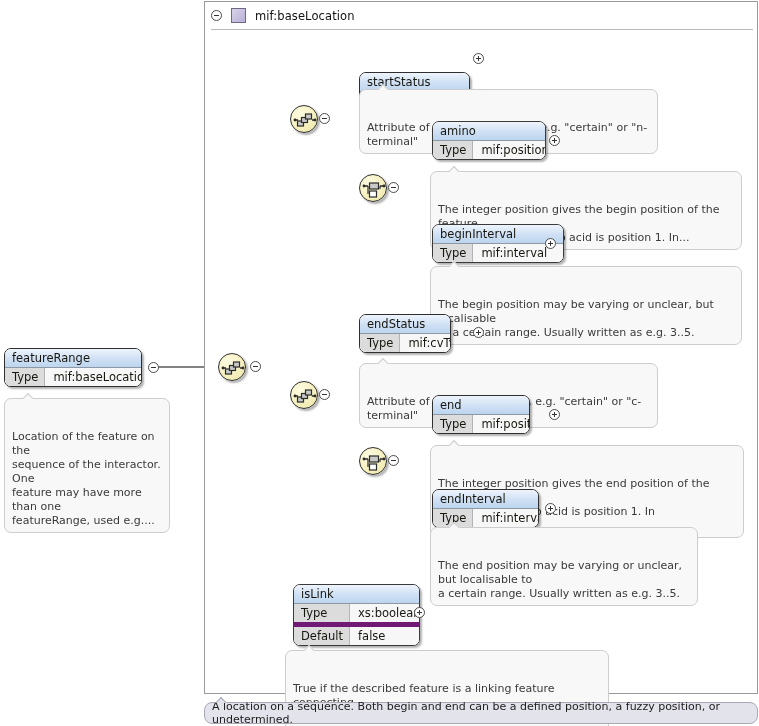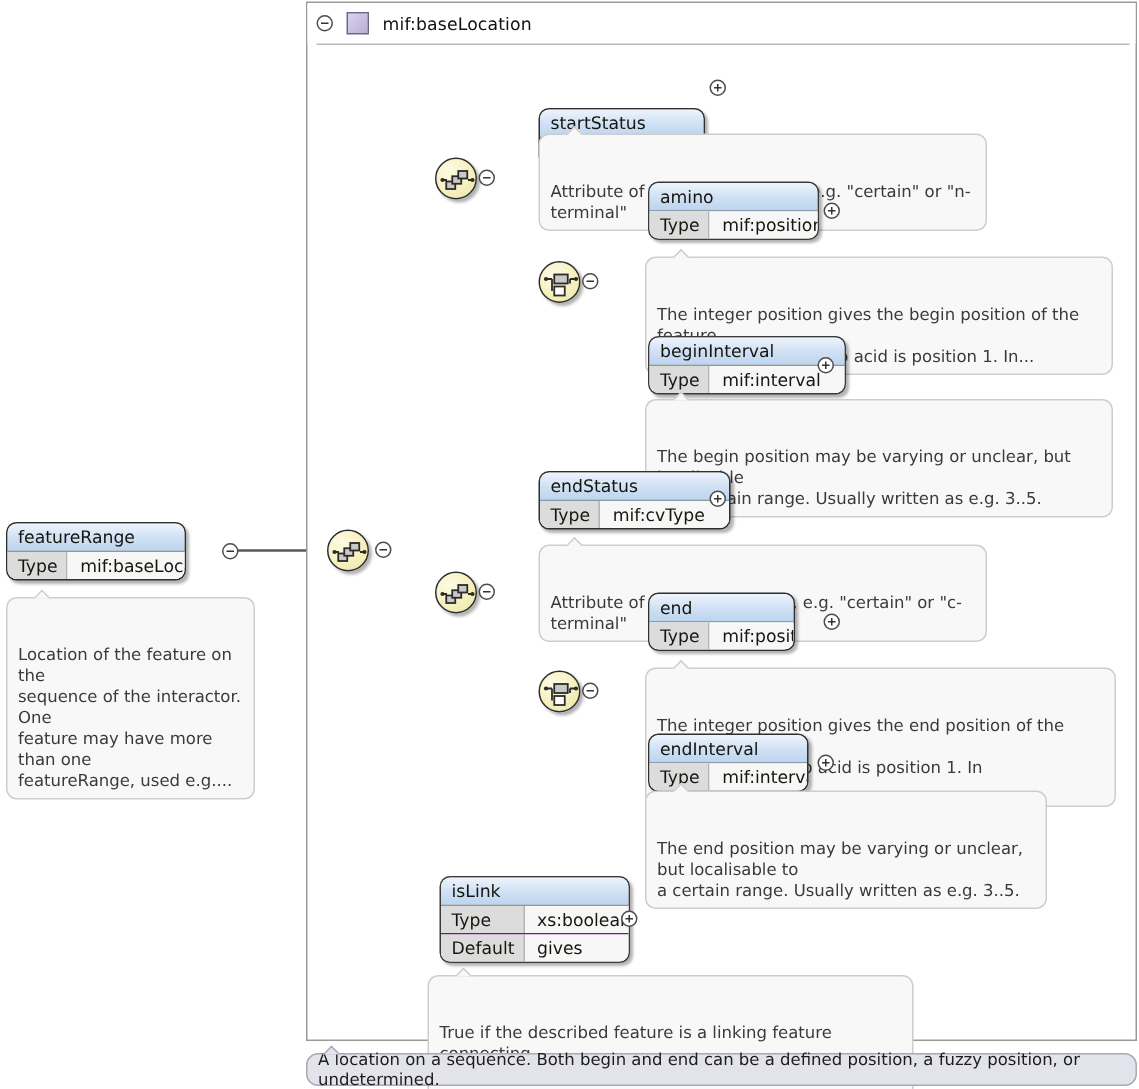--- a/index.html
+++ b/index.html
@@ -77,21 +77,21 @@
     display:block;
     padding:2px 7px 2px 7px;
     font-size:11.5px;
     color:#16160f;
     background:linear-gradient(180deg,#eef4fc 0%,#cfe0f4 55%,#bcd5ef 100%);
     border-bottom:1px solid #8f99a6;
     white-space:nowrap;
   }
   .node .row{
     display:flex;
-    border-top:1px solid #701a75;
+    border-top:5px solid #701a75;
     background:#fdfdfd;
   }
   .node .row:first-of-type{border-top:none;}
   .node .row .k{
     padding:2px 6px 2px 7px;
     background:#dcdcdc;
     border-right:1px solid #b4b4b4;
     color:#17170f;
     white-space:nowrap;
     font-size:11.5px;
@@ -193,21 +193,21 @@
 
   <div class="panel">
     <div class="panel-header">
       <span class="pm"></span>
       <span class="type-swatch" style="margin-left:9px;"></span>
       <span class="hdr-title">mif:baseLocation</span>
     </div>
     <div class="panel-divider"></div>
   </div>
 
-  <div class="node" style="left:4px;top:348px;width:120px;">
+  <div class="node" style="left:4px;top:348px;width:138px;">
     <span class="name">featureRange</span>
     <div class="row">
       <span class="k">Type</span>
       <span class="v">mif:baseLocation</span>
     </div>
   </div>
   <span class="pm pm-abs" style="left:148px;top:362px;"></span>
   <div class="note" style="left:4px;top:398px;width:166px;">
     <span class="tip" style="left:18px;"></span>
     <span>Location of the feature on the
@@ -313,21 +313,21 @@
       <span class="v">mif:interval</span>
     </div>
   </div>
   <span class="pm plus pm-abs" style="left:545px;top:238px;"></span>
   <div class="note" style="left:430px;top:266px;width:312px;">
     <span class="tip" style="left:18px;"></span>
     <span>The begin position may be varying or unclear, but localisable
 to a certain range. Usually written as e.g. 3..5.</span>
   </div>
 
-  <div class="node" style="left:359px;top:314px;width:128px;">
+  <div class="node" style="left:359px;top:314px;width:92px;">
     <span class="name">endStatus</span>
     <div class="row">
       <span class="k">Type</span>
       <span class="v">mif:cvType</span>
     </div>
   </div>
   <span class="pm plus pm-abs" style="left:473px;top:327px;"></span>
   <div class="note" style="left:359px;top:363px;width:299px;">
     <span class="tip" style="left:18px;"></span>
     <span>Attribute of the end positions, e.g. "certain" or "c-terminal"</span>
@@ -362,21 +362,21 @@
   </div>
 
   <div class="node thin" style="left:293px;top:584px;width:127px;">
     <span class="name">isLink</span>
     <div class="row">
       <span class="k" style="min-width:42px;">Type</span>
       <span class="v">xs:boolean</span>
     </div>
     <div class="row">
       <span class="k" style="min-width:42px;">Default</span>
-      <span class="v">gives</span>
+      <span class="v">false</span>
     </div>
   </div>
   <span class="pm plus pm-abs" style="left:414px;top:607px;"></span>
   <div class="note" style="left:285px;top:650px;width:324px;">
     <span class="tip" style="left:18px;"></span>
     <span>True if the described feature is a linking feature connecting
 two amino acids rather than extending along the sequence....</span>
   </div>
 
   <div class="statusbar">

